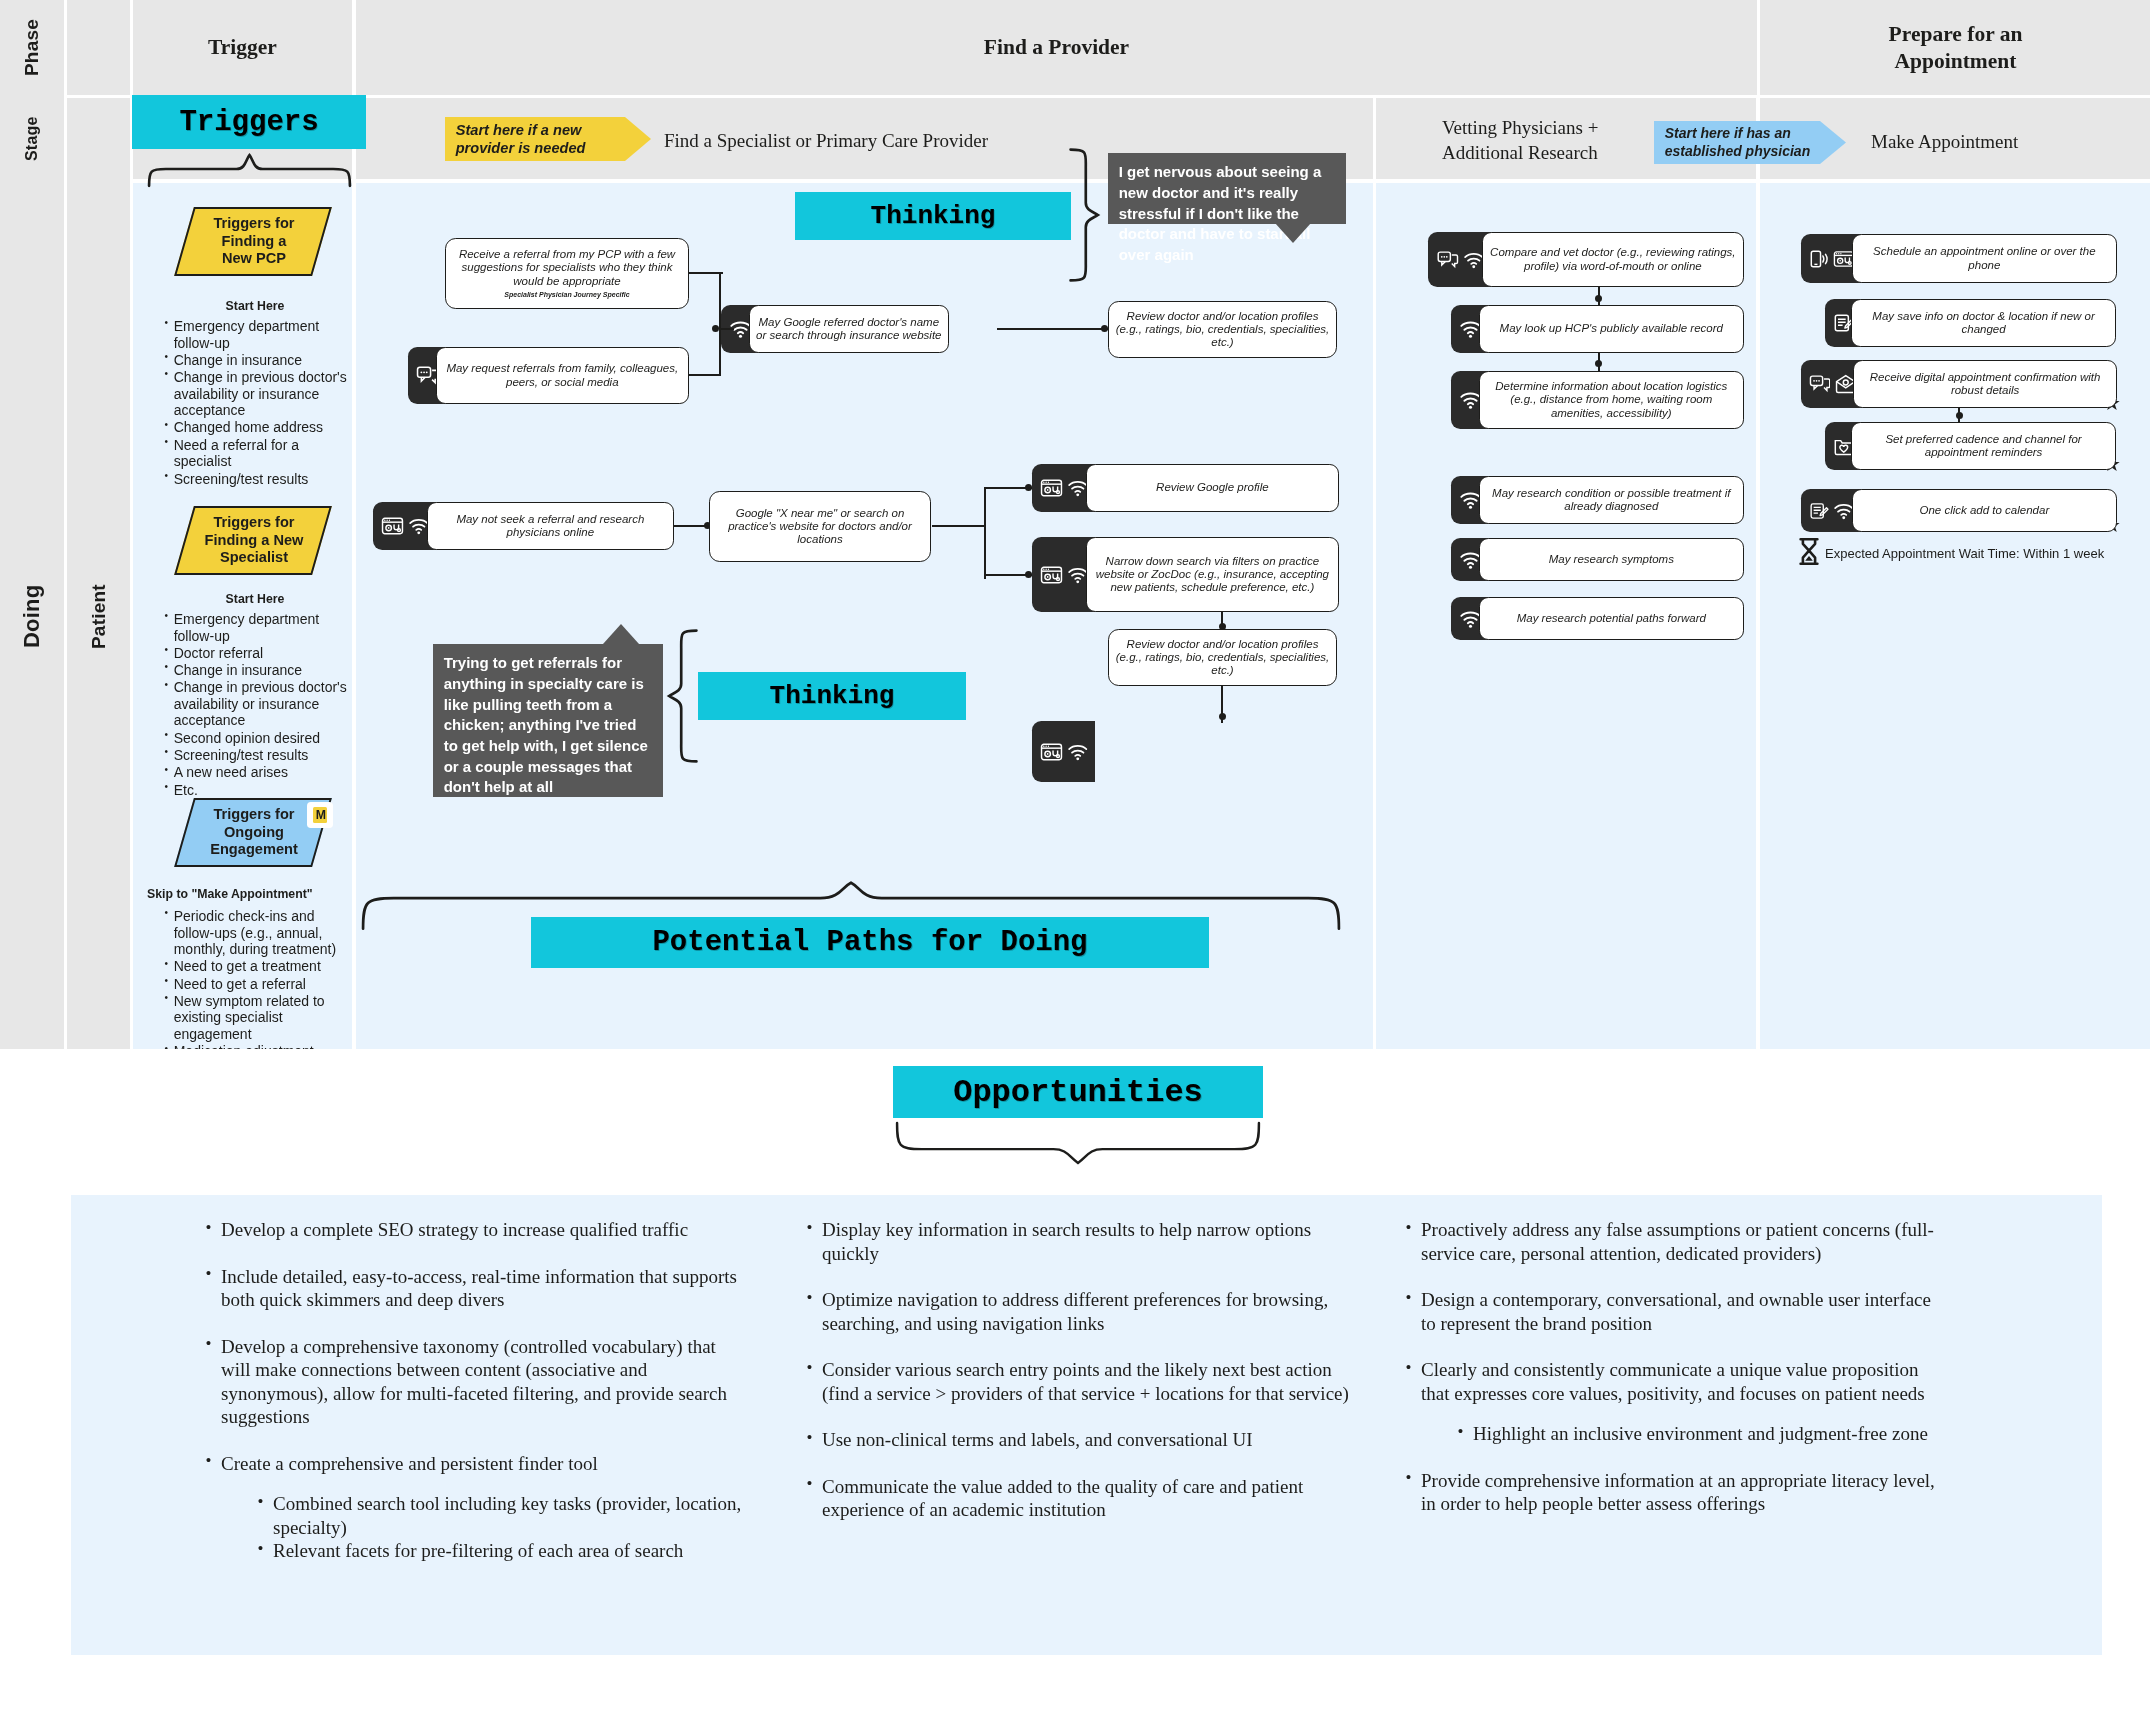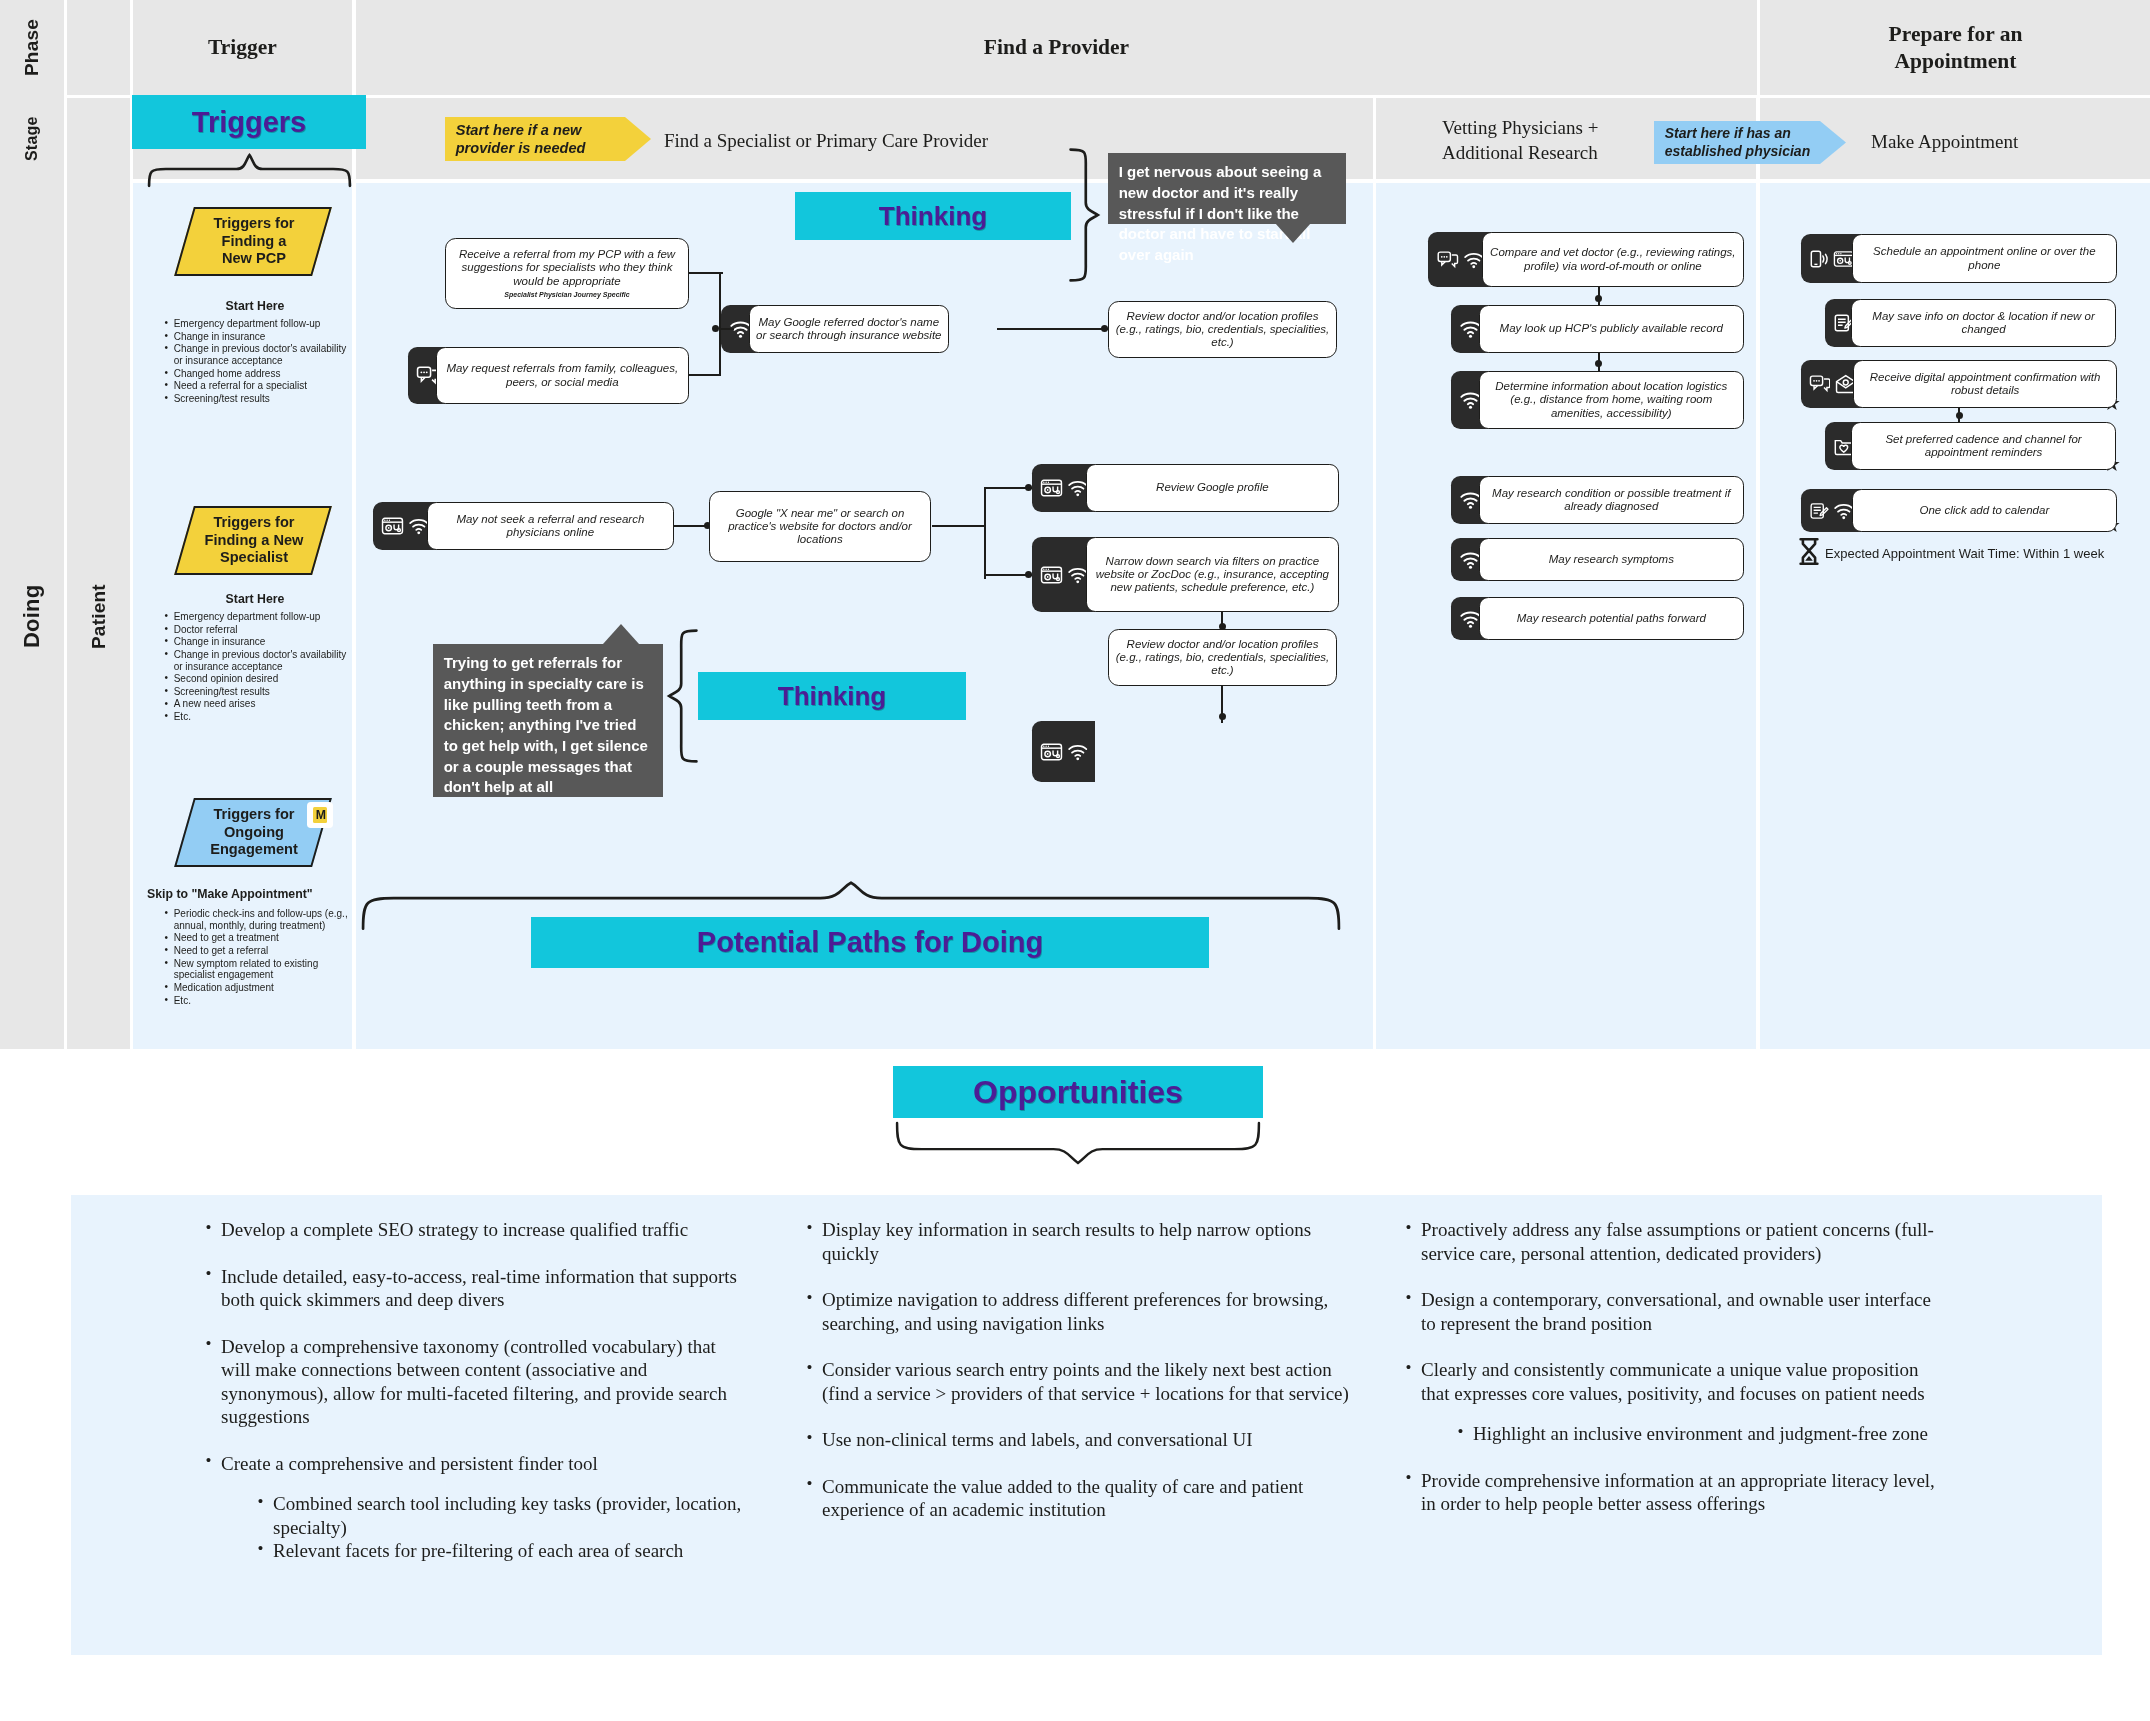--- a/index.html
+++ b/index.html
@@ -44,24 +44,24 @@
     font-family: "Liberation Serif", serif;
     font-size: 19px;
     line-height: 1.3;
     display: flex; align-items: center;
   }
 
   
   .cyan-banner {
     position: absolute;
     background: #12c6dc;
-    color: #4c1d95;
+    color: #000000;
     font-weight: bold;
     display: flex; align-items: center; justify-content: center;
-    font-family: Liberation Sans, sans-serif;
+    font-family: Liberation Mono, monospace;
     text-shadow: 0.8px 0.8px 0 rgba(0,0,0,.25);
   }
 
   
   .arrow-tag {
     position: absolute;
     font-style: italic;
     font-weight: bold;
     font-size: 14.6px;
     line-height: 1.25;
@@ -101,21 +101,21 @@
   .sub-head {
     position: absolute;
     font-weight: bold;
     font-size: 12.3px;
     text-align: center;
   }
   .sub-head.left { text-align: left; }
   ul.triglist { position: absolute; list-style: none; }
   ul.triglist li {
     position: relative;
-    font-size: 10px;
+    font-size: 14px;
     line-height: 1.18;
     padding-left: 10.7px;
     margin-bottom: 0.8px;
   }
   ul.triglist li:before {
     content: "\2022";
     position: absolute; left: 1.5px; top: -0.8px;
     font-size: 10px;
   }
 

